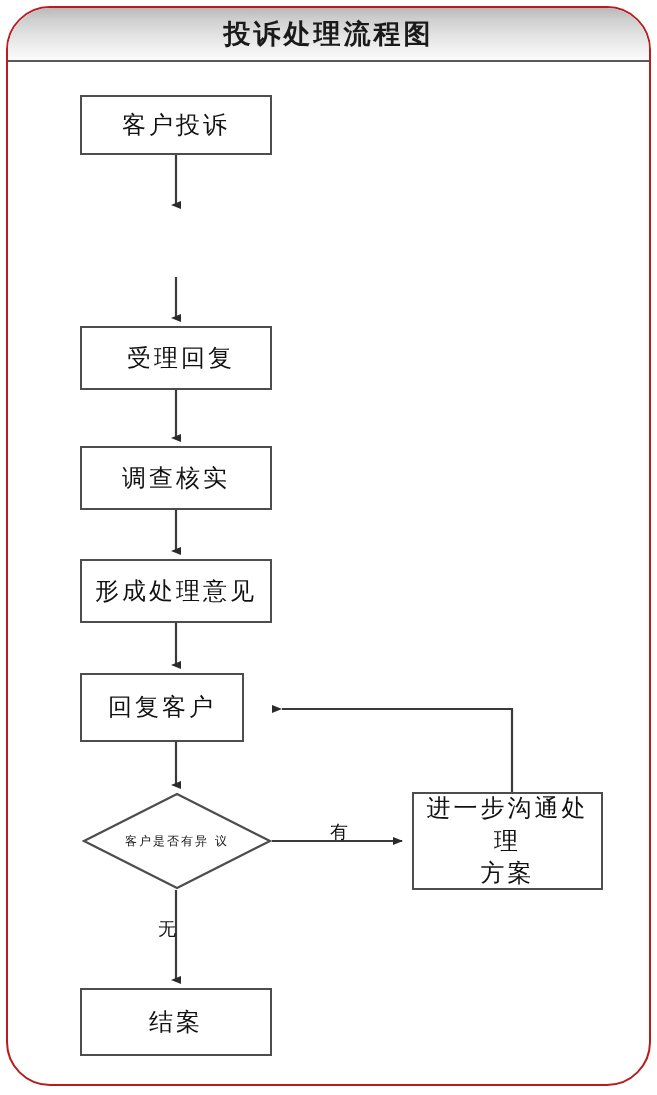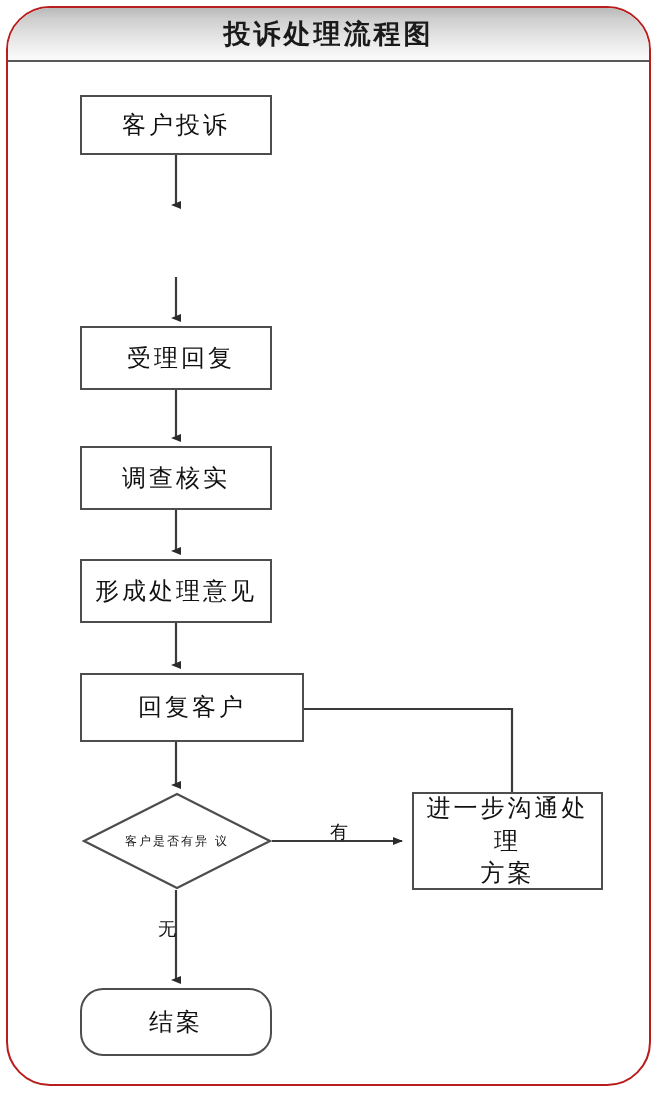--- a/index.html
+++ b/index.html
@@ -168,37 +168,37 @@
   </div>
 
   <div class="node" style="left:80px; top:446px; width:192px; height:64px;">
     <span class="node-label">调查核实</span>
   </div>
 
   <div class="node" style="left:80px; top:559px; width:192px; height:64px;">
     <span class="node-label">形成处理意见</span>
   </div>
 
-  <div class="node" style="left:80px; top:673px; width:224px; height:69px;">
+  <div class="node" style="left:80px; top:673px; width:164px; height:69px;">
     <span class="node-label">回复客户</span>
   </div>
 
   <div class="decision-wrap" style="left:82px; top:792px; width:190px; height:98px;">
     <svg width="190" height="98" viewBox="0 0 190 98">
       <polygon points="95,2 188,49 95,96 2,49" fill="#ffffff" stroke="#4d4d4d" stroke-width="2.2"></polygon>
     </svg>
     <div class="decision-label">客户是否有异
 议</div>
   </div>
 
   <div class="node" style="left:412px; top:792px; width:191px; height:98px;">
     <span class="node-label">进一步沟通处理
 方案</span>
   </div>
 
-  <div class="node" style="left:80px; top:988px; width:192px; height:68px;border-radius:23px;">
+  <div class="node" style="left:80px; top:988px; width:192px; height:68px;">
     <span class="node-label">结案</span>
   </div>
 
   <div class="edge-label" style="left:330px; top:823px;">有</div>
   <div class="edge-label" style="left:158px; top:920px;">无</div>
 
 </div>
 
 </body></html>

